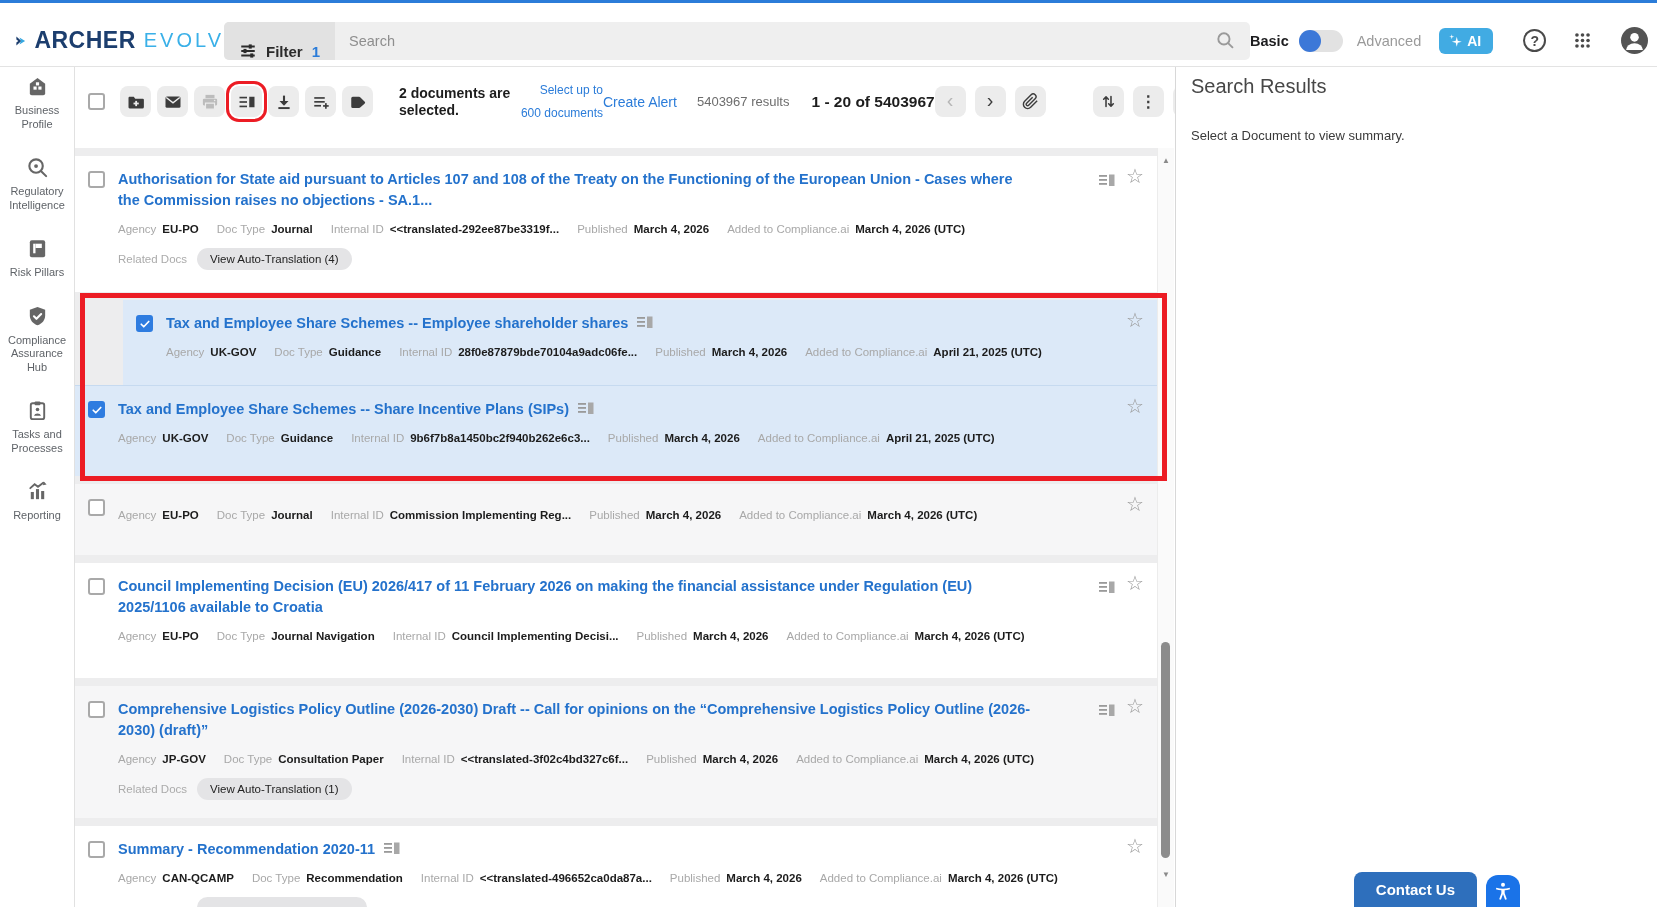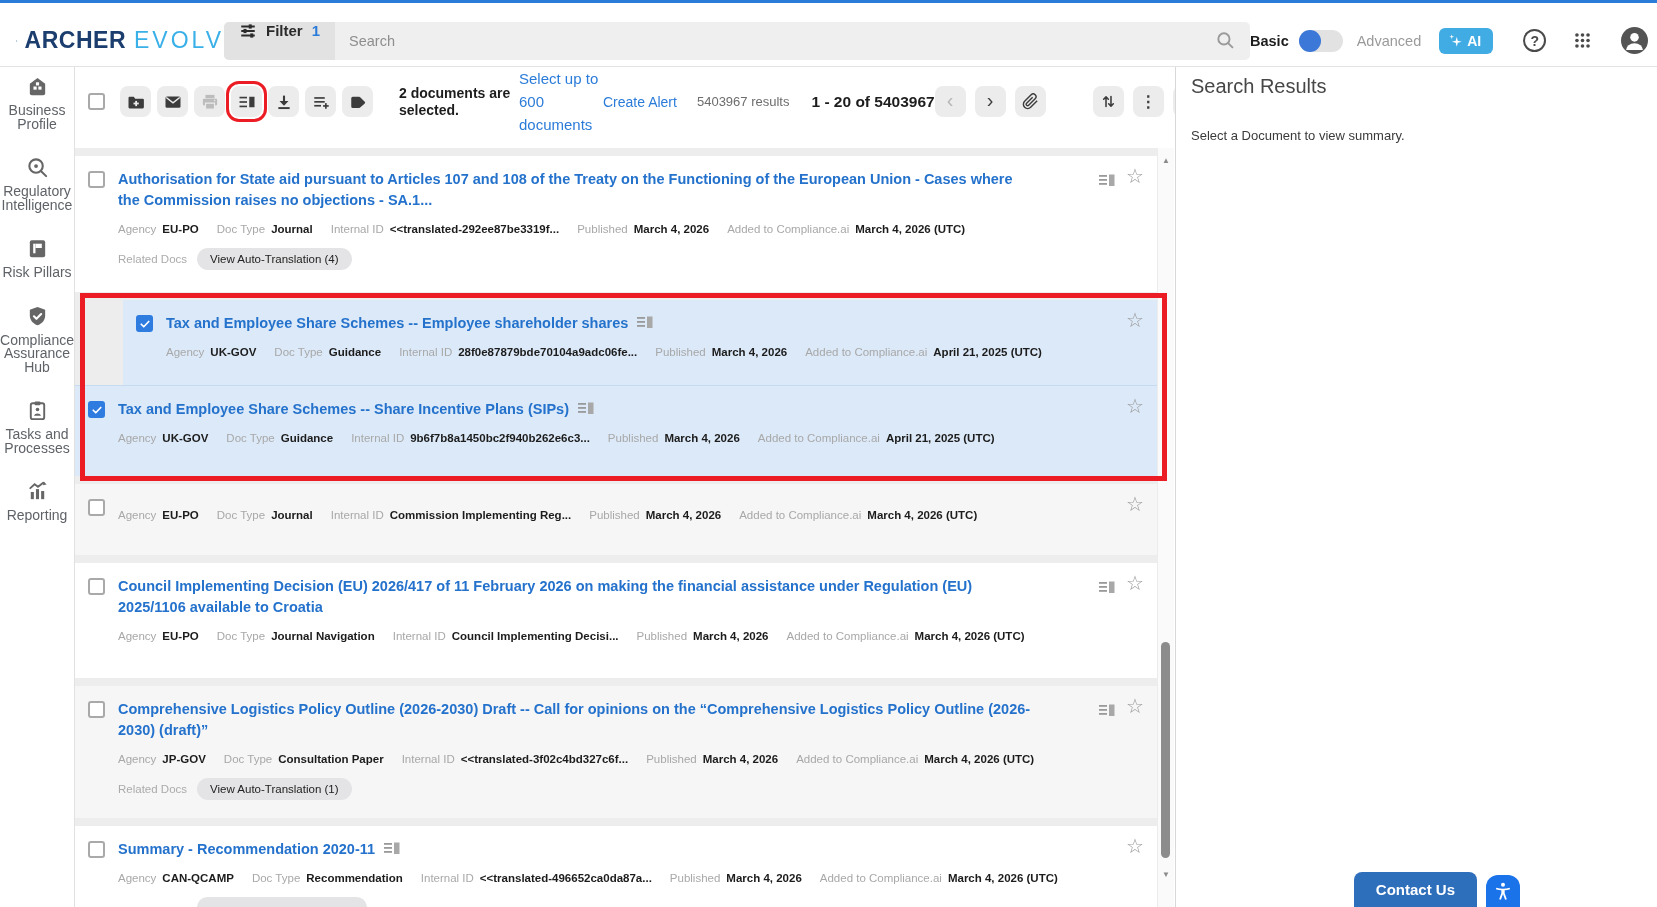--- a/index.html
+++ b/index.html
@@ -8,24 +8,24 @@
     position:relative; overflow:hidden; background:#fff;
     font-family:"Liberation Sans", sans-serif; color:#1d1d1d;
   }
   .top-accent { position:absolute; top:0; left:0; width:100%; height:3px; background:#2b7cd9; z-index:40; }
 
   
   header { position:absolute; top:15px; left:0; width:100%; height:52px; background:#fff;
     border-bottom:1px solid #e3e3e3; display:flex; align-items:center; z-index:30; }
   .logo { display:flex; align-items:center; padding-left:16px; width:224px; flex:none; }
   .brand-archer { font-size:23px; font-weight:800; color:#1c3e6e; letter-spacing:.5px; margin-left:7px; }
-  .brand-evolv { font-size:23px; font-weight:500; color:#3ab0e8; letter-spacing:3px; margin-left:8px; }
+  .brand-evolv { font-size:20px; font-weight:500; color:#3ab0e8; letter-spacing:3px; margin-left:8px; }
   .search-wrap { height:38px; width:1026px; flex:none; background:#efefef; border-radius:5px;
     display:flex; align-items:center; overflow:hidden; }
-  .filter-btn { height:100%; background:#e2e2e2; display:flex; align-items:flex-start; gap:9px;
+  .filter-btn { height:100%; background:#e2e2e2; display:flex; align-items:flex-end; gap:9px;
     padding:0 15px; cursor:pointer; flex:none; }
   .filter-label { font-size:15px; font-weight:600; color:#2b2b2b; }
   .filter-badge { font-size:15px; font-weight:600; color:#2b7cd9; }
   .search-input { flex:1; height:100%; border:none; outline:none; background:transparent;
     font-size:14.5px; padding:0 14px; color:#333; font-family:inherit; }
   .search-input::placeholder { color:#8e8e8e; }
   .search-mag { margin-right:14px; flex:none; display:flex; }
   .hdr-right { margin-left:auto; display:flex; align-items:center; padding-right:42px; }
   .basic-label { font-size:14.5px; font-weight:600; color:#1d1d1f; }
   .mode-toggle { width:44px; height:22px; border-radius:11px; background:#e2e2e2; position:relative;
@@ -42,38 +42,38 @@
   .avatar { width:27px; height:27px; border-radius:50%; background:#545454; margin-left:29px;
     display:flex; align-items:center; justify-content:center; cursor:pointer; }
 
   
   aside { position:absolute; top:55px; left:0; width:75px; bottom:0; background:#fff;
     border-right:1px solid #e1e1e1; display:flex; flex-direction:column; align-items:center;
     padding-top:20px; z-index:20; }
   .side-item { display:flex; flex-direction:column; align-items:center; margin-bottom:25px;
     cursor:pointer; width:72px; }
   .side-item svg { flex:none; }
-  .side-label { margin-top:6px; font-size:14px; line-height:13.5px; color:#5f6368; text-align:center; }
+  .side-label { margin-top:6px; font-size:11px; line-height:13.5px; color:#5f6368; text-align:center; }
 
   
   main { position:absolute; top:55px; left:75px; width:1100px; bottom:0; background:#fff; }
 
   .toolbar { position:relative; height:93px; display:flex; align-items:center; padding-left:13px;
     background:#fff; }
   .cb { width:17px; height:17px; border:2px solid #a9a9a9; border-radius:3px; background:#fff;
     cursor:pointer; flex:none; }
   .tb-check { margin-right:15px; }
   .tb-btn { width:31px; height:31px; border-radius:8px; background:#ececec; display:flex;
     align-items:center; justify-content:center; margin-right:6px; cursor:pointer; flex:none;
     font-size:18px; color:#3c3c3c; }
   .tb-btn.annotated { outline:3px solid #ec1c24; outline-offset:2px; }
   .tb-btn.disabled { color:#b5b5b5; }
   .sel-text { width:112px; font-size:14px; font-weight:700; line-height:17px; color:#1d1d1d;
     margin-left:20px; flex:none; }
-  .select-link { width:84px; text-align:left; color:#2b7cd9; font-size:15px; line-height:23px;
+  .select-link { width:84px; text-align:right; color:#2b7cd9; font-size:12px; line-height:23px;
     margin-left:8px; cursor:pointer; flex:none; }
   .create-alert { color:#2b7cd9; font-size:14px; cursor:pointer; flex:none; }
   .results-count { color:#6d6d6d; font-size:13px; margin-left:20px; flex:none; }
   .page-range { color:#1d1d1d; font-size:15.5px; font-weight:700; margin-left:22px; flex:none; }
   .pag-cluster { margin-left:auto; margin-right:37px; display:flex; align-items:center; }
   .pag-cluster .tb-btn { margin-right:9px; }
   .pag-cluster .gap-before { margin-left:38px; }
   .pag-cluster .tb-btn:last-child { margin-right:0; }
   .chev { font-size:20px; line-height:1; padding-bottom:3px; }
   .kebab { font-size:16px; font-weight:700; }

